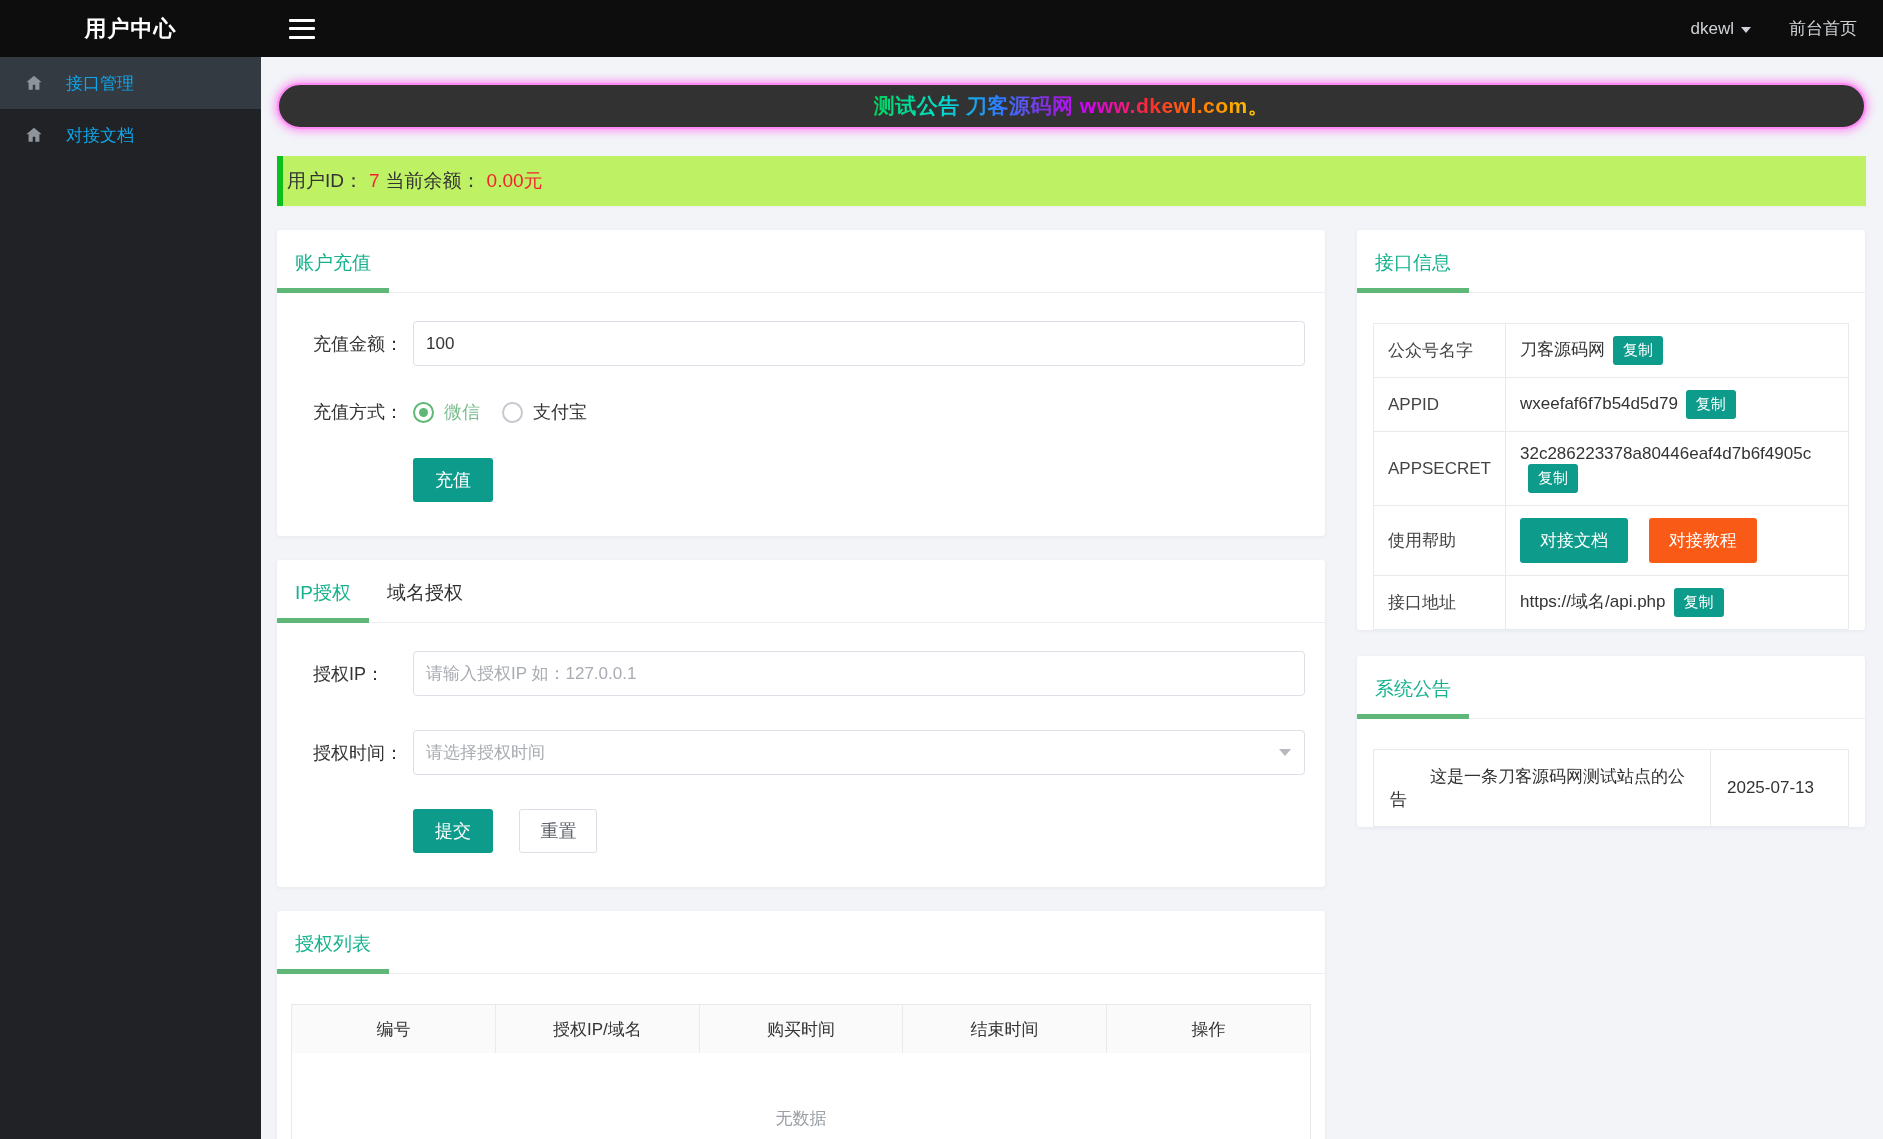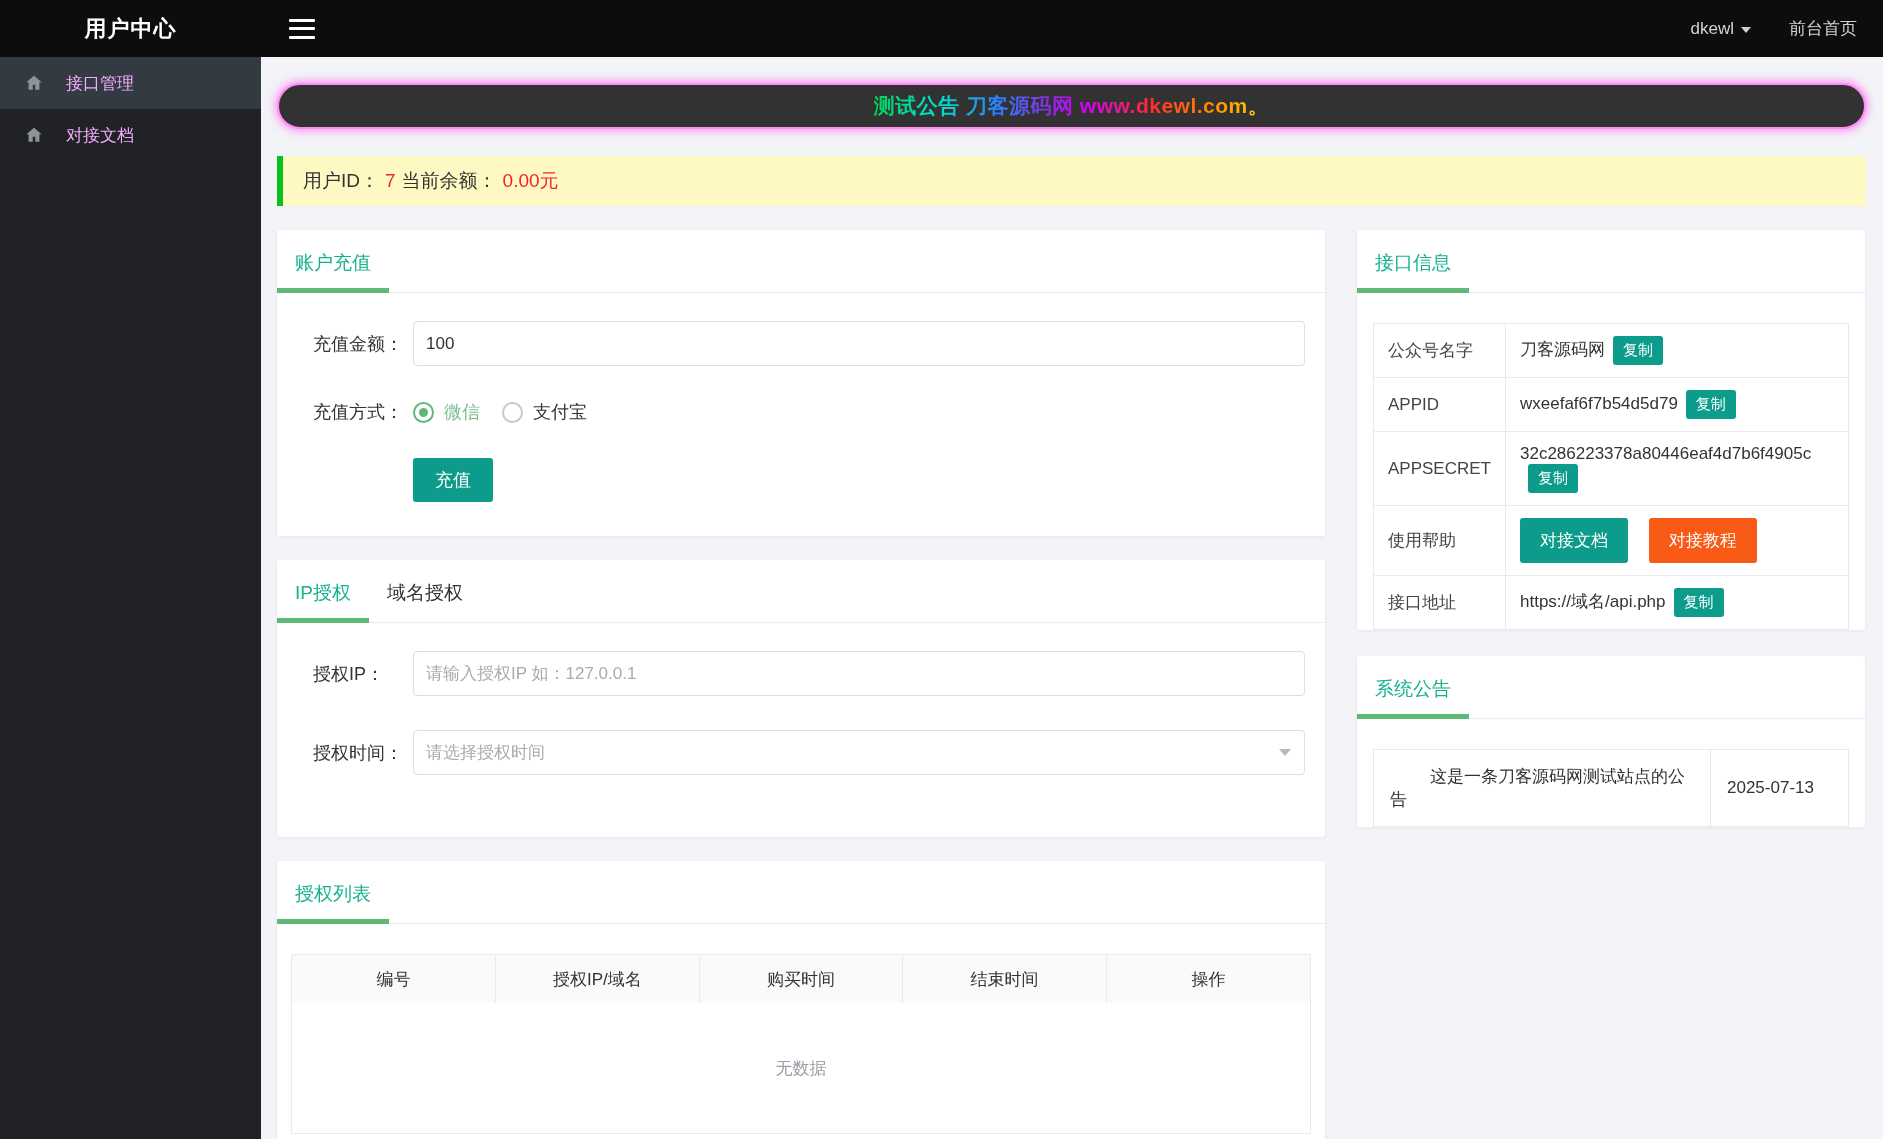--- a/index.html
+++ b/index.html
@@ -11,34 +11,34 @@
   .topbar-brand { width:261px; text-align:center; color:#fff; font-size:22px; font-weight:bold; letter-spacing:1px; }
   .hamburger { width:26px; height:20px; margin-left:28px; display:flex; flex-direction:column; justify-content:space-between; cursor:pointer; }
   .hamburger i { display:block; height:3px; background:#fff; border-radius:1px; }
   .topbar-right { margin-left:auto; display:flex; align-items:center; gap:38px; padding-right:26px; }
   .user-drop { color:#cfd3d7; font-size:17px; cursor:pointer; display:flex; align-items:center; gap:7px; }
   .caret-down { width:0; height:0; border-left:5px solid transparent; border-right:5px solid transparent; border-top:6px solid #cfd3d7; margin-top:2px; }
   .front-link { color:#cfd3d7; font-size:17px; cursor:pointer; text-decoration:none; }
 
   
   .sidebar { position:absolute; top:57px; left:0; bottom:0; width:261px; background:#212226; }
-  .side-item { height:52px; display:flex; align-items:center; padding-left:24px; cursor:pointer; color:#f0abfc; font-size:17px; }
+  .side-item { height:52px; display:flex; align-items:center; padding-left:24px; cursor:pointer; color:#0ea5e9; font-size:17px; }
   .side-item.active { background:#343a42; }
   .side-item .icon { width:20px; height:20px; margin-right:22px; fill:#8d949c; }
 
   
   .main { position:absolute; top:57px; left:261px; right:0; bottom:0; background:#f2f4f8; overflow:hidden; }
   .content { padding:26px 17px 0 16px; }
 
   
   .banner { height:46px; background:#323232; border:2px solid #ff8cf5; border-radius:26px; box-shadow:0 0 9px 2px rgba(255,110,240,.75); display:flex; align-items:center; justify-content:center; }
   .banner-text { font-size:21px; font-weight:bold; background:linear-gradient(90deg,#00d45b 0%,#00e2c8 16%,#2f7bff 32%,#8a2be2 44%,#d400f9 54%,#ff2d2d 70%,#ff8a00 85%,#ffd600 100%); -webkit-background-clip:text; background-clip:text; color:transparent; letter-spacing:.5px; }
 
   
-  .user-bar { margin-top:27px; background:#fef9c3; border-left:6px solid #0ac01f; height:50px; display:flex; align-items:center; padding-left:20px; font-size:19px; color:#333; box-shadow:0 1px 2px rgba(0,0,0,.03); }
+  .user-bar { margin-top:27px; background:#bef264; border-left:6px solid #0ac01f; height:50px; display:flex; align-items:center; padding-left:4px; font-size:19px; color:#333; box-shadow:0 1px 2px rgba(0,0,0,.03); }
   .user-bar .red { color:#f5222d; }
   .user-bar span { margin-right:6px; }
 
   
   .cols { display:flex; margin-top:24px; gap:32px; align-items:flex-start; }
   .col-left { width:1048px; flex:none; }
   .col-right { width:508px; flex:none; }
 
   .card { background:#fff; border-radius:3px; box-shadow:0 1px 4px rgba(20,30,60,.06); margin-bottom:24px; }
   .card-head { position:relative; border-bottom:1px solid #eceef1; display:flex; }
@@ -183,20 +183,24 @@
               <div class="form-field">
                 <input class="text-input" type="text" placeholder="请输入授权IP 如：127.0.0.1" style="">
               </div>
             </div>
             <div class="form-row">
               <div class="form-label">授权时间：</div>
               <div class="form-field">
                 <input class="text-input" type="text" readonly="" placeholder="请选择授权时间" style="">
                 <span class="select-caret"></span>
               </div>
+            </div>
+            <div class="btn-row">
+              <button class="btn btn-teal">提交</button>
+              <button class="btn btn-plain">重置</button>
             </div>
           </div>
         </div>
 
         <div class="card">
           <div class="card-head">
             <div class="tab active">授权列表</div>
           </div>
           <div class="card-body" style="padding:26px 14px 24px 14px;">
             <div class="table-wrap">

